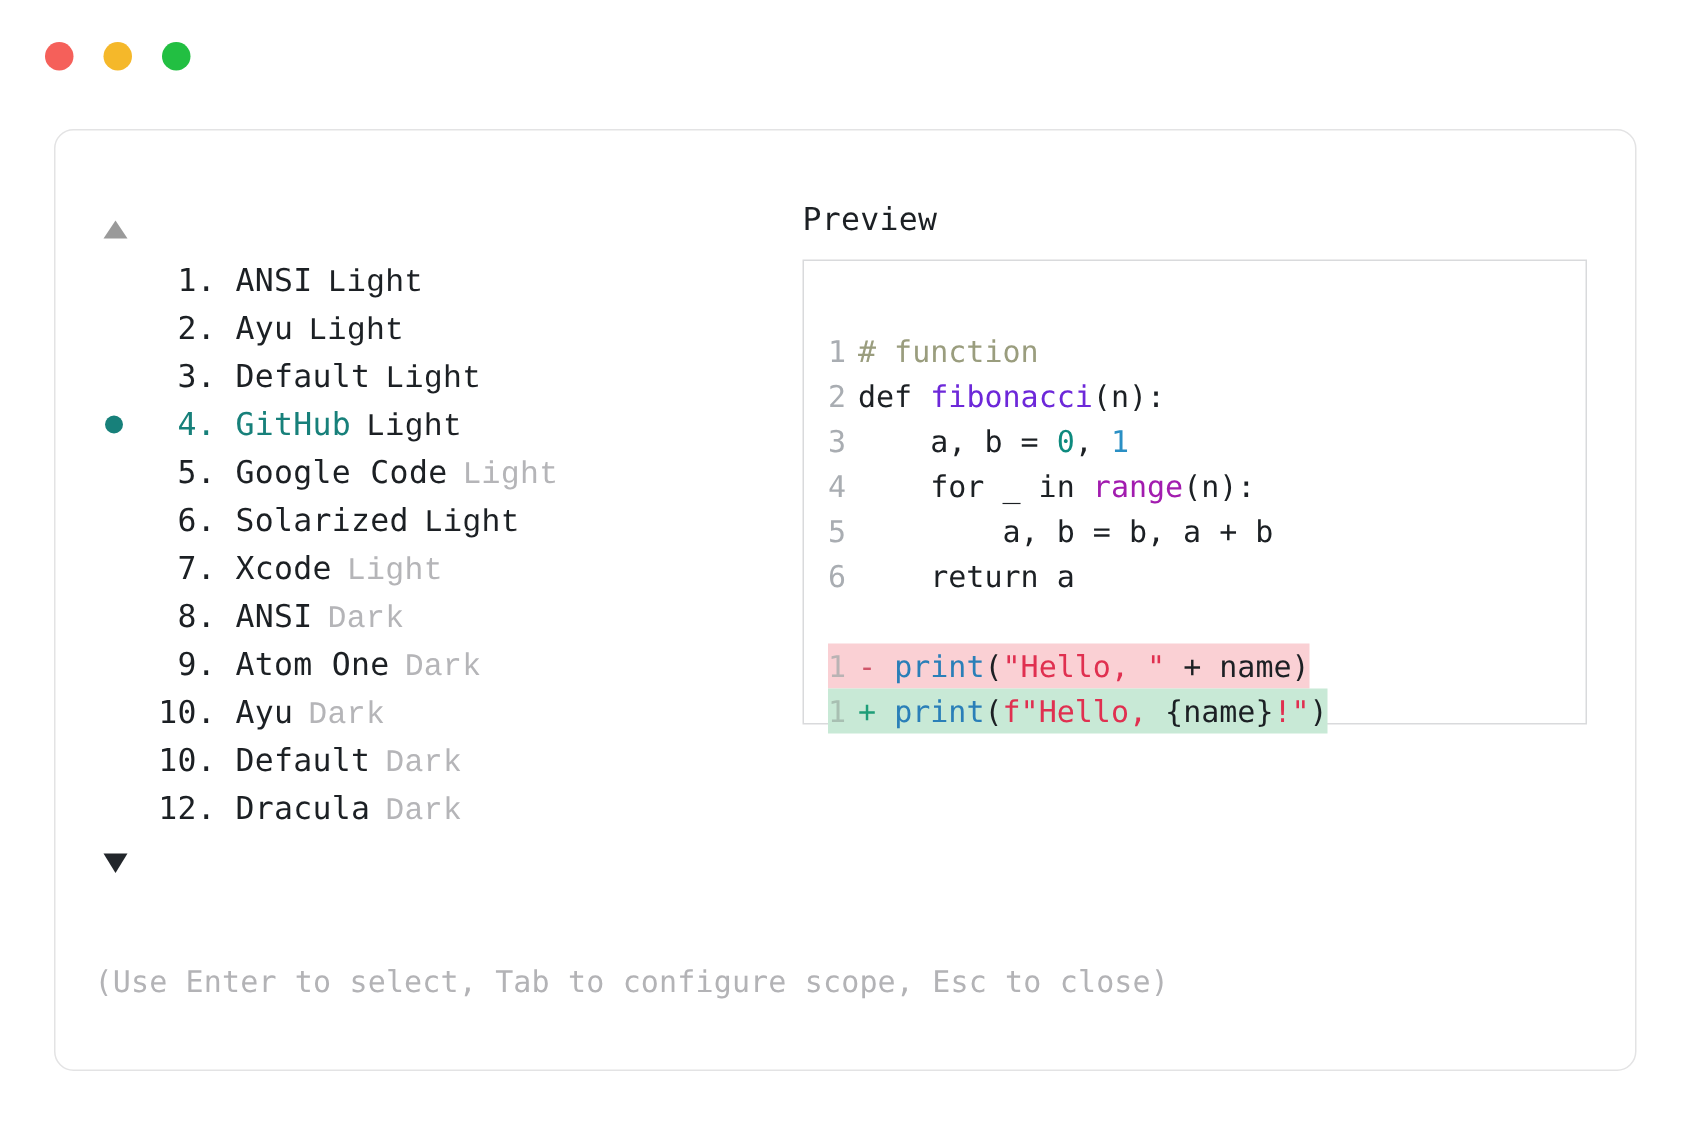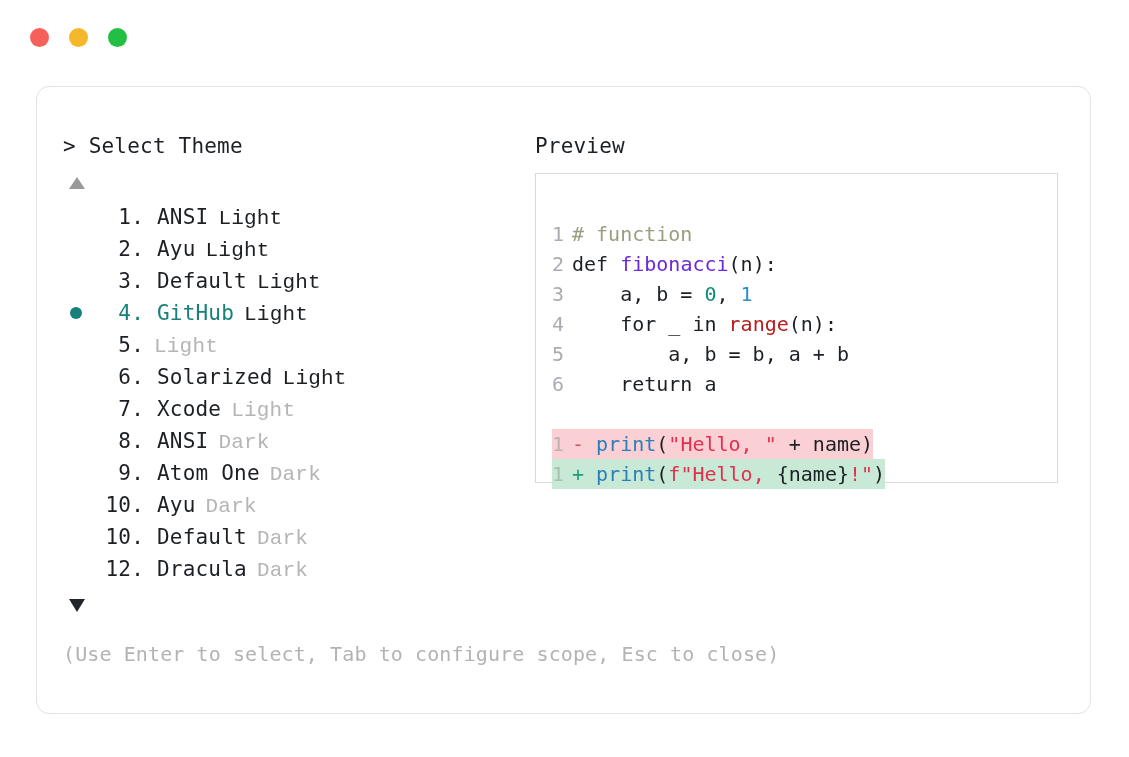--- a/index.html
+++ b/index.html
@@ -175,21 +175,21 @@
     margin-right: 8px;
   }
   .blank-line { height: 30px; }
 
   .tok-comment { color: #9a9d7e; }
   .tok-kw      { color: #1c2024; }
   .tok-fn      { color: #6d28d9; }
   .tok-plain   { color: #1c2024; }
   .tok-num0    { color: #0d8a7e; }
   .tok-num1    { color: #2a8fc4; }
-  .tok-builtin { color: #b91c1c; }
+  .tok-builtin { color: #a21caf; }
   .tok-print   { color: #2a7fb8; }
   .tok-str     { color: #e03050; }
 
   .diff-line { white-space: pre; height: 30px; display: block; width: fit-content; }
   .diff-del { background: #fad0d4; }
   .diff-add { background: #c8e9d6; }
   .diff-sign-del { color: #d0566a; }
   .diff-sign-add { color: #1e9e78; }
   .diff-ln { color: #b9b3b4; display: inline-block; width: 12px; text-align: right; margin-right: 8px; }
   .diff-ln-add { color: #a8bfb2; }
@@ -212,30 +212,29 @@
 <div class="titlebar">
   <div class="dot dot-red"></div>
   <div class="dot dot-yellow"></div>
   <div class="dot dot-green"></div>
 </div>
 
 <div class="card">
   <div class="card-body">
 
     <div class="left-col">
-      <div class="col-heading"><span>&gt;</span> <span>Select Theme</span></div>
 
       <div class="arrow arrow-up"></div>
 
       <div class="theme-list" id="theme-list">
           <div class="theme-row"><div class="bullet-cell"></div><span class="idx">1.</span><span class="theme-name">ANSI</span><span class="theme-variant strong">Light</span></div>
           <div class="theme-row"><div class="bullet-cell"></div><span class="idx">2.</span><span class="theme-name">Ayu</span><span class="theme-variant strong">Light</span></div>
           <div class="theme-row"><div class="bullet-cell"></div><span class="idx">3.</span><span class="theme-name">Default</span><span class="theme-variant strong">Light</span></div>
           <div class="theme-row selected"><div class="bullet-cell"><div class="bullet"></div></div><span class="idx">4.</span><span class="theme-name">GitHub</span><span class="theme-variant strong">Light</span></div>
-          <div class="theme-row"><div class="bullet-cell"></div><span class="idx">5.</span><span class="theme-variant">Light</span></div>
+          <div class="theme-row"><div class="bullet-cell"></div><span class="idx">5.</span><span class="theme-name">Google Code</span><span class="theme-variant">Light</span></div>
           <div class="theme-row"><div class="bullet-cell"></div><span class="idx">6.</span><span class="theme-name">Solarized</span><span class="theme-variant strong">Light</span></div>
           <div class="theme-row"><div class="bullet-cell"></div><span class="idx">7.</span><span class="theme-name">Xcode</span><span class="theme-variant">Light</span></div>
           <div class="theme-row"><div class="bullet-cell"></div><span class="idx">8.</span><span class="theme-name">ANSI</span><span class="theme-variant">Dark</span></div>
           <div class="theme-row"><div class="bullet-cell"></div><span class="idx">9.</span><span class="theme-name">Atom One</span><span class="theme-variant">Dark</span></div>
           <div class="theme-row"><div class="bullet-cell"></div><span class="idx">10.</span><span class="theme-name">Ayu</span><span class="theme-variant">Dark</span></div>
           <div class="theme-row"><div class="bullet-cell"></div><span class="idx">10.</span><span class="theme-name">Default</span><span class="theme-variant">Dark</span></div>
           <div class="theme-row"><div class="bullet-cell"></div><span class="idx">12.</span><span class="theme-name">Dracula</span><span class="theme-variant">Dark</span></div>
         </div>
 
       <div class="arrow arrow-down"></div>

